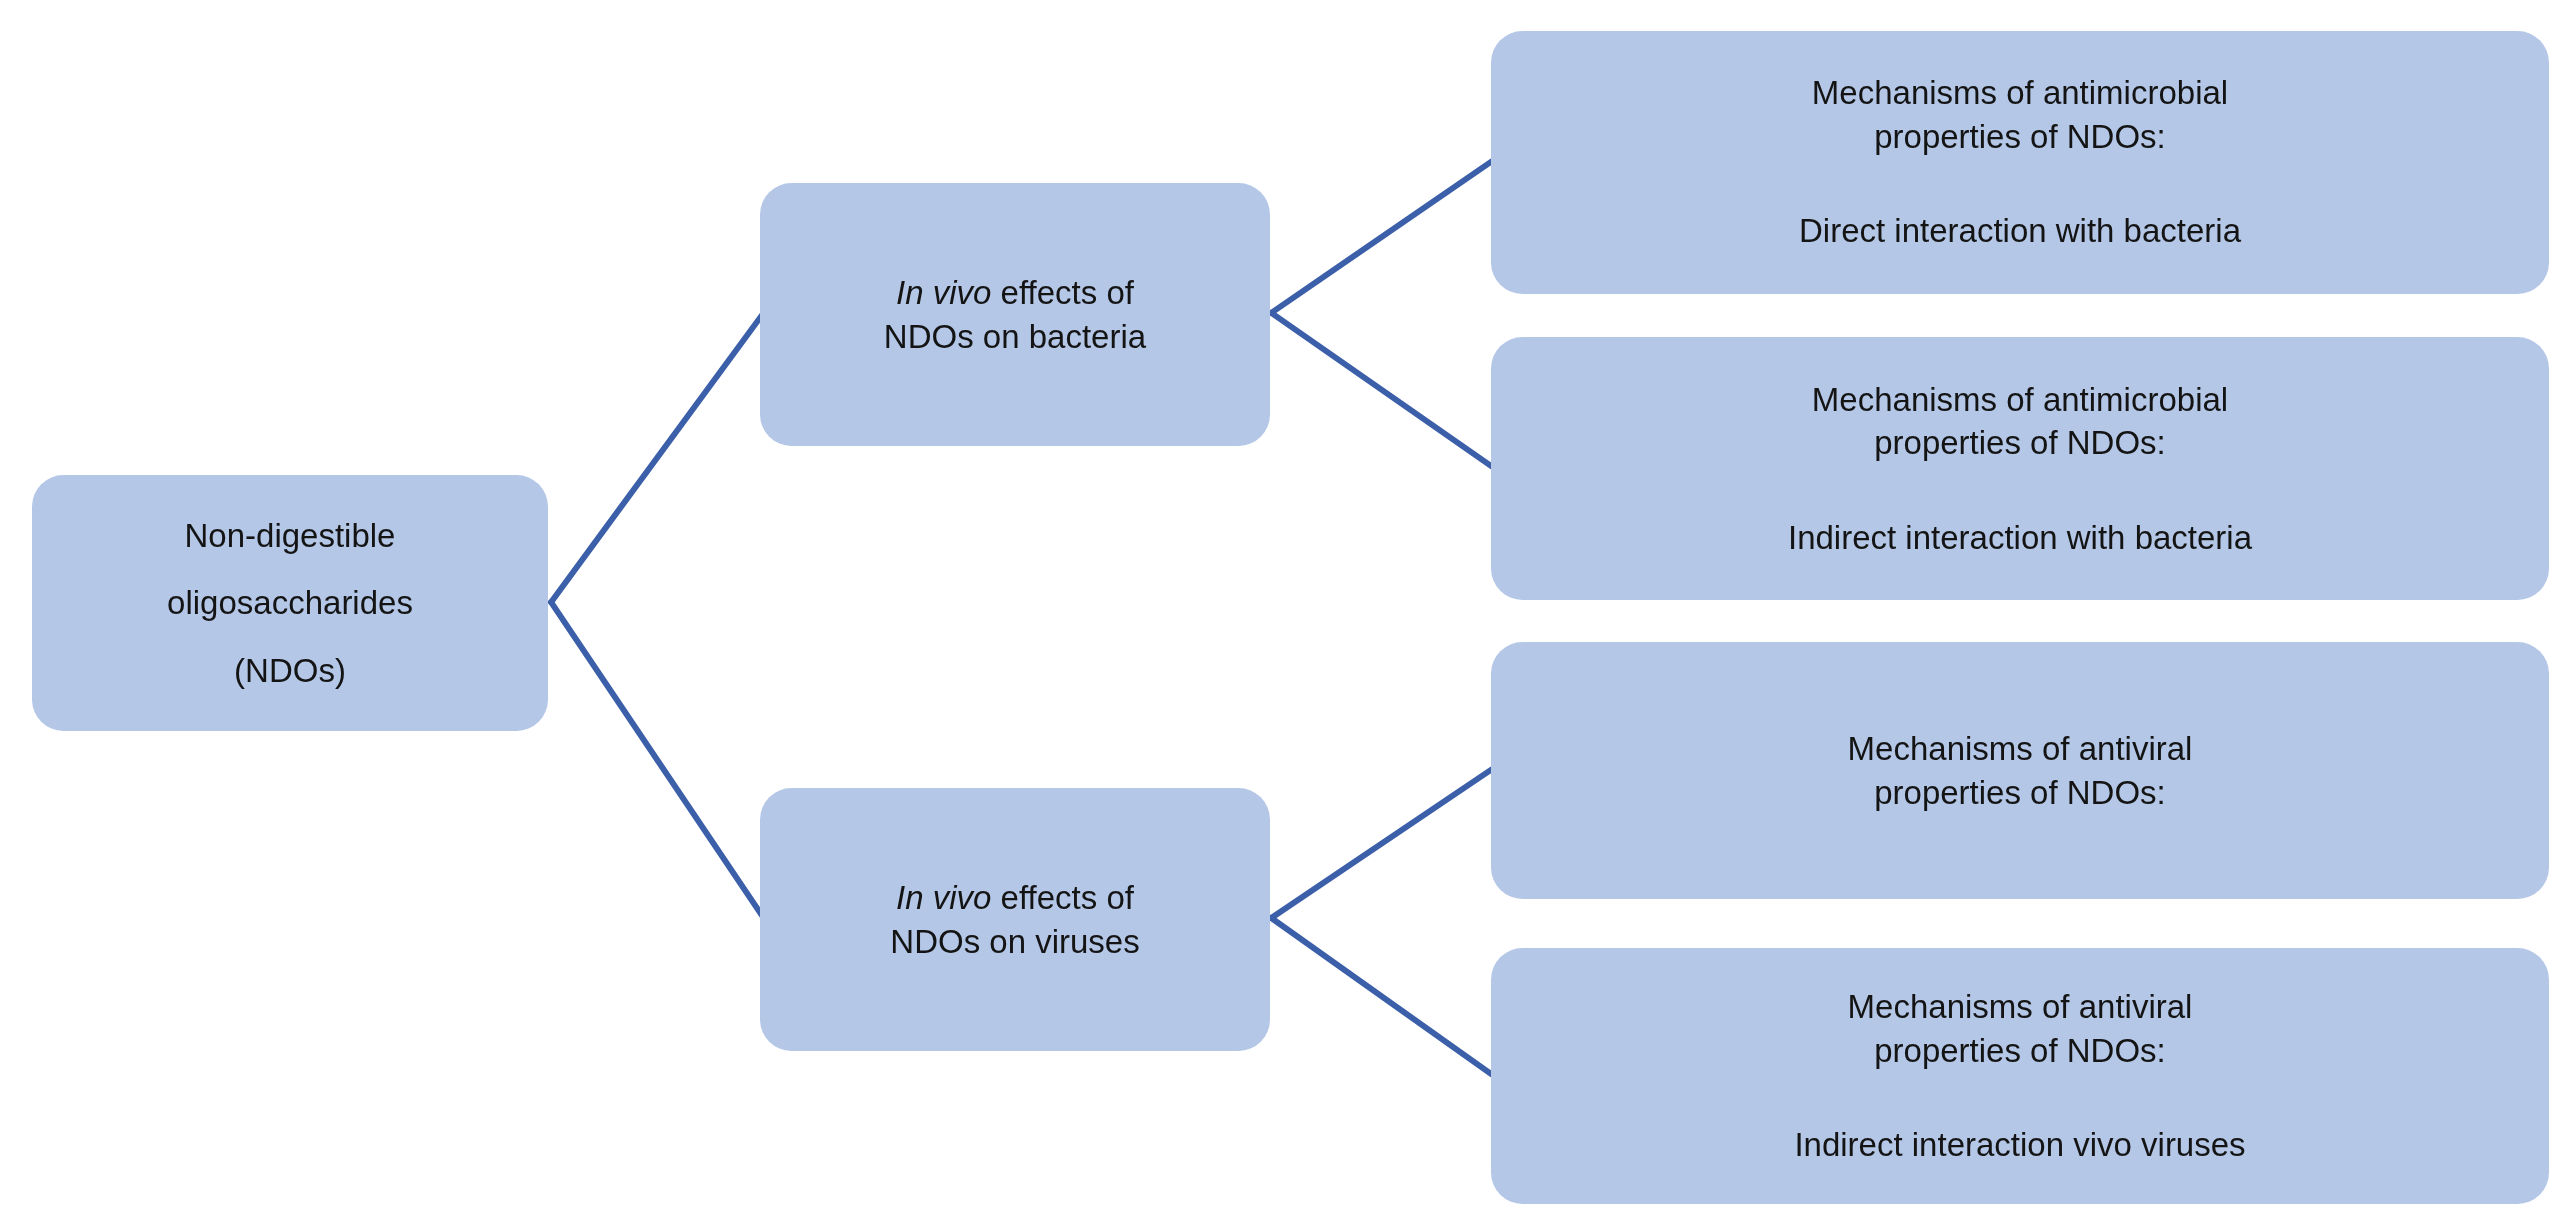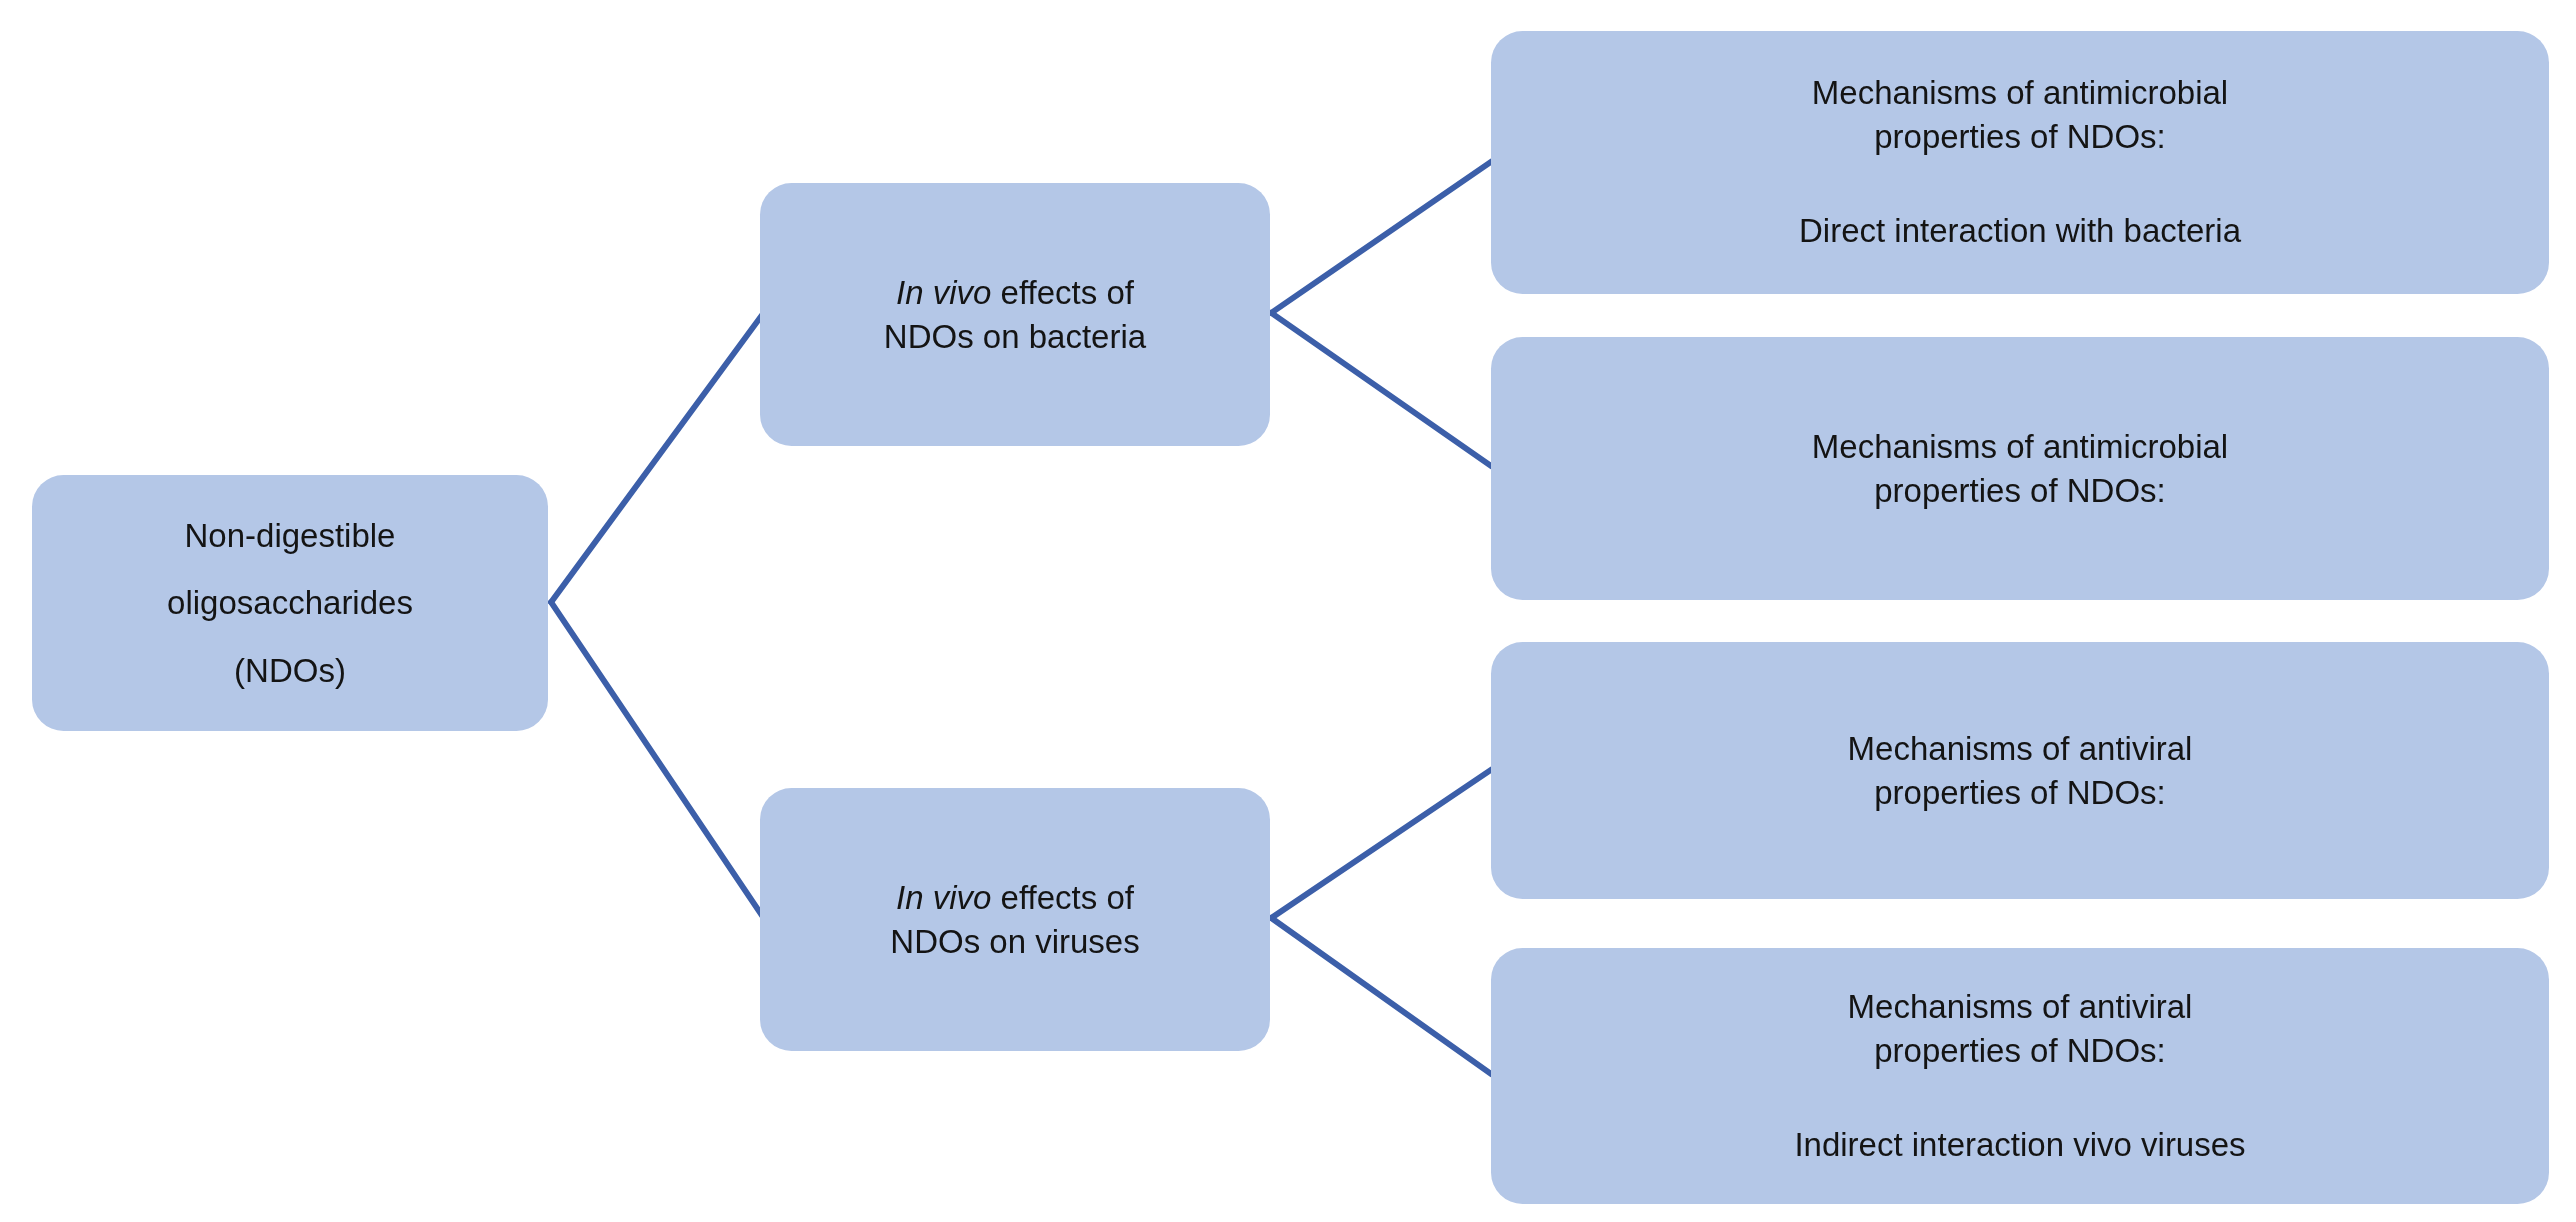--- a/index.html
+++ b/index.html
@@ -80,20 +80,21 @@
     <div class="line">properties of NDOs:</div>
   </div>
   <div class="subtitle">Direct interaction with bacteria</div>
 </div>
 
 <div class="box box-r2 leaf">
   <div class="title">
     <div class="line">Mechanisms of antimicrobial</div>
     <div class="line">properties of NDOs:</div>
   </div>
+  <div class="subtitle">Indirect interaction with bacteria</div>
 </div>
 
 <div class="box box-r3 leaf">
   <div class="title">
     <div class="line">Mechanisms of antiviral</div>
     <div class="line">properties of NDOs:</div>
   </div>
 </div>
 
 <div class="box box-r4 leaf">

